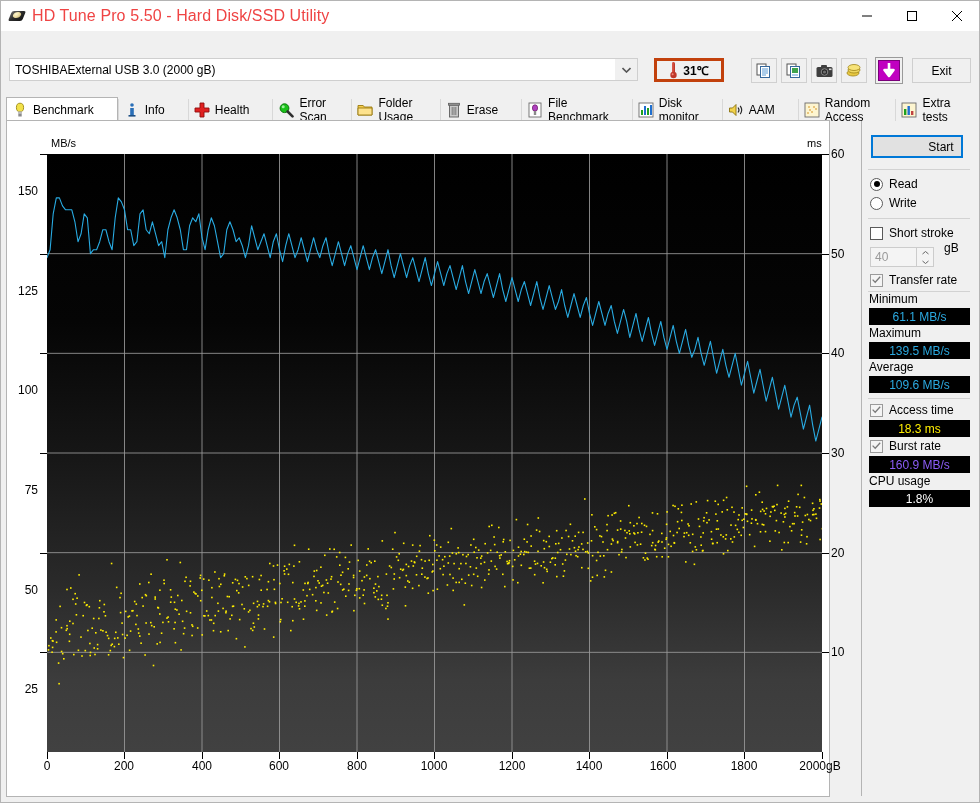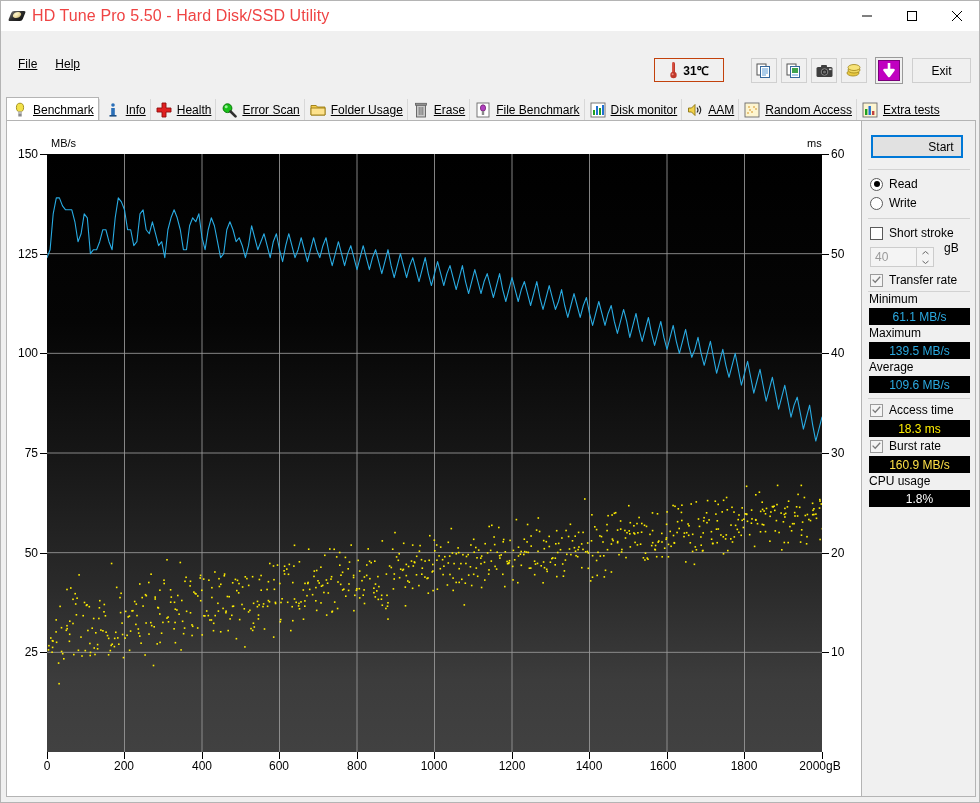--- a/index.html
+++ b/index.html
@@ -85,21 +85,21 @@
     white-space: nowrap;
   }
   #device-arrow {
     position: absolute; right: 0; top: 0; width: 22px; height: 21px;
     background: #f0f0f0;
     display: flex; align-items: center; justify-content: center;
   }
   .tbbox {
     position: absolute; top: 3px;
     height: 24px;
-    border: 1px solid #c2410c;
+    border: 3px solid #c2410c;
     background: #f0f0f0;
     display: flex; align-items: center; justify-content: center;
   }
   #temp-box { left: 653px; width: 70px; gap: 5px; }
   #temp-text { font-size: 12px; font-weight: bold; color: #000; }
   .icon-btn {
     position: absolute; top: 3px; width: 26px; height: 25px;
     border: 1px solid #d0d0d0; background: #f0f0f0;
     display: flex; align-items: center; justify-content: center;
   }
@@ -112,40 +112,39 @@
   }
 
   
   #tabstrip {
     position: absolute; left: 5px; top: 96px; right: 5px; height: 24px;
     display: flex; align-items: flex-end;
   }
   .tab {
     height: 22px;
     display: flex; align-items: center;
-    padding: 0 4px 0 5px;
+    padding: 0 23px 0 5px;
     gap: 5px;
     font-size: 12px; color: #000;
     border-left: 1px solid #d8d8d8;
     background: #f0f0f0;
-    text-decoration: underline;
   }
   .tab:first-child { border-left: none; }
   .tab.active {
     background: #ffffff;
     height: 24px;
     border: 1px solid #b4b4b4;
     border-bottom: none;
   }
   .tabicon { width: 16px; height: 16px; flex: none; display:block; }
 
   
   #content {
     position: absolute; left: 5px; top: 119px;
-    width: 970px; height: 677px;
+    width: 824px; height: 677px;
     background: #ffffff;
     border: 1px solid #b4b4b4;
   }
 
   
   #chart-wrap {
     position: absolute; left: 0; top: 0;
     width: 853px; height: 675px;
   }
   #plot {
@@ -162,21 +161,21 @@
     position: absolute; left: 33px; width: 7px; height: 1px; background: #000;
   }
   .tick-r {
     position: absolute; left: 815px; width: 7px; height: 1px; background: #000;
   }
   .tick-b {
     position: absolute; width: 1px; height: 7px; background: #000; top: 631px;
   }
   .ylab-l {
     position: absolute; font-size: 12px; color: #000;
-    width: 31px; text-align: right; left: 0;
+    width: 31px; text-align: right; left: 0; margin-top: 37px;
   }
   .ylab-r {
     position: absolute; font-size: 12px; color: #000;
     left: 824px; text-align: left;
   }
   .xlab {
     position: absolute; font-size: 12px; color: #000;
     top: 638px; text-align: center;
   }
 
@@ -284,20 +283,28 @@
       </div>
     </div>
   </div>
 
   <div id="menubar">
     <div class="menu-item"><u>File</u></div>
     <div class="menu-item"><u>Help</u></div>
   </div>
 
   <div id="toolbar">
+    <div id="device-select">
+      <div id="device-label">TOSHIBAExternal USB 3.0 (2000 gB)</div>
+      <div id="device-arrow">
+        <svg width="9" height="6" viewBox="0 0 9 6">
+            <path d="M0.5 1 L4.5 5 L8.5 1" fill="none" stroke="#555" stroke-width="1.6"></path>
+          </svg>
+      </div>
+    </div>
 
     <div class="tbbox" id="temp-box">
       <svg width="9" height="18" viewBox="0 0 9 18">
         <rect x="3" y="1" width="3" height="11" rx="1.5" fill="#c0392b"></rect>
         <rect x="3.4" y="1.5" width="1" height="10" fill="#e86b5d"></rect>
         <circle cx="4.5" cy="14" r="3.2" fill="#c0392b"></circle>
         <circle cx="3.6" cy="13.2" r="1" fill="#ef8b7e"></circle>
       </svg>
       <span id="temp-text">31℃</span>
     </div>
@@ -1407,20 +1414,20 @@
       <div class="stat-value" style="top:299px;color:#FFEE00">18.3 ms</div>
 
       <div class="check-row" style="top:318px">
         <span class="cbox disabled">
           <svg width="9" height="8" viewBox="0 0 9 8">
               <path d="M0.6 3.6 L3.2 6.3 L8.2 0.8" fill="none" stroke="#7a7a7a" stroke-width="1.3"></path>
             </svg>
         </span>
         <span>Burst rate</span>
       </div>
-      <div class="stat-value" style="top:335px;color:#fde047">160.9 MB/s</div>
+      <div class="stat-value" style="top:335px;color:#8b5cf6">160.9 MB/s</div>
 
       <div class="stat-label" style="top:353px">CPU usage</div>
       <div class="stat-value" style="top:369px;color:#FFFFFF">1.8%</div>
     </div>
 
   </div>
 </div>
 
 </body></html>

